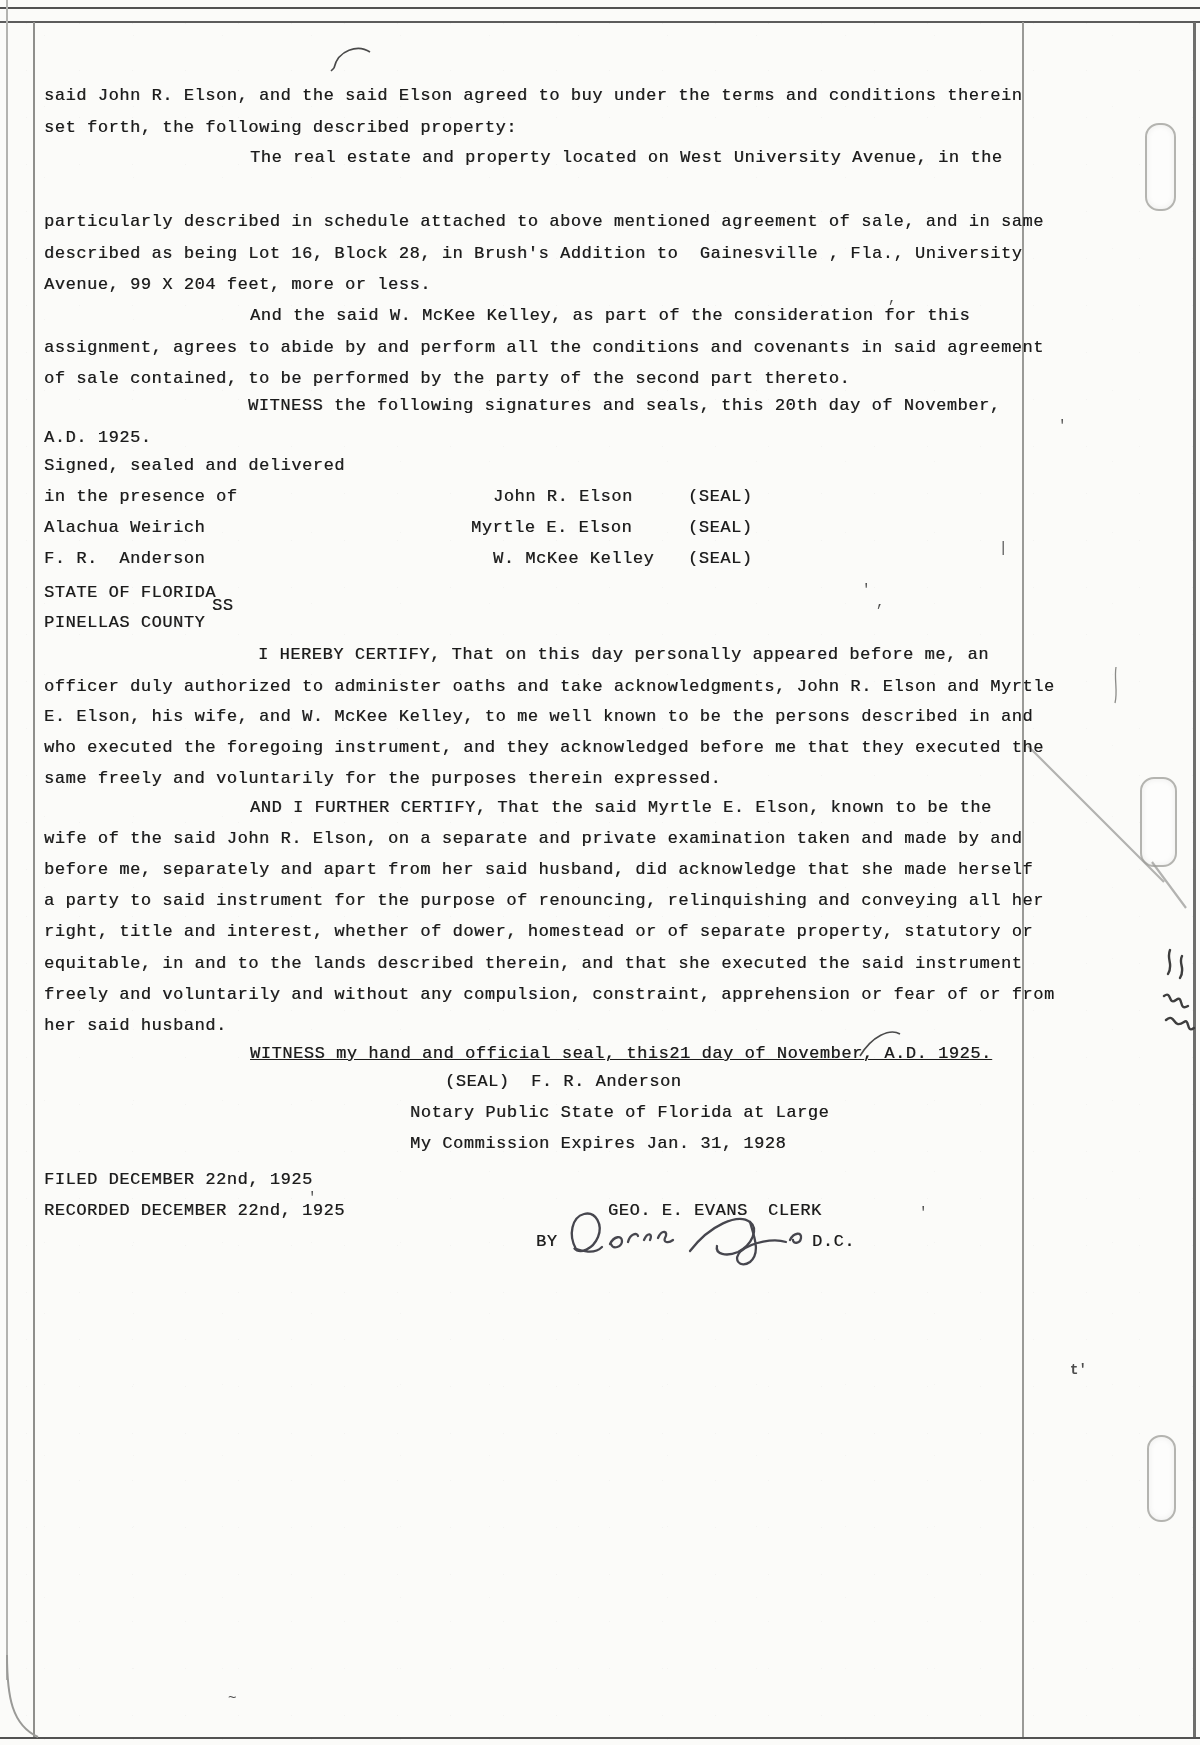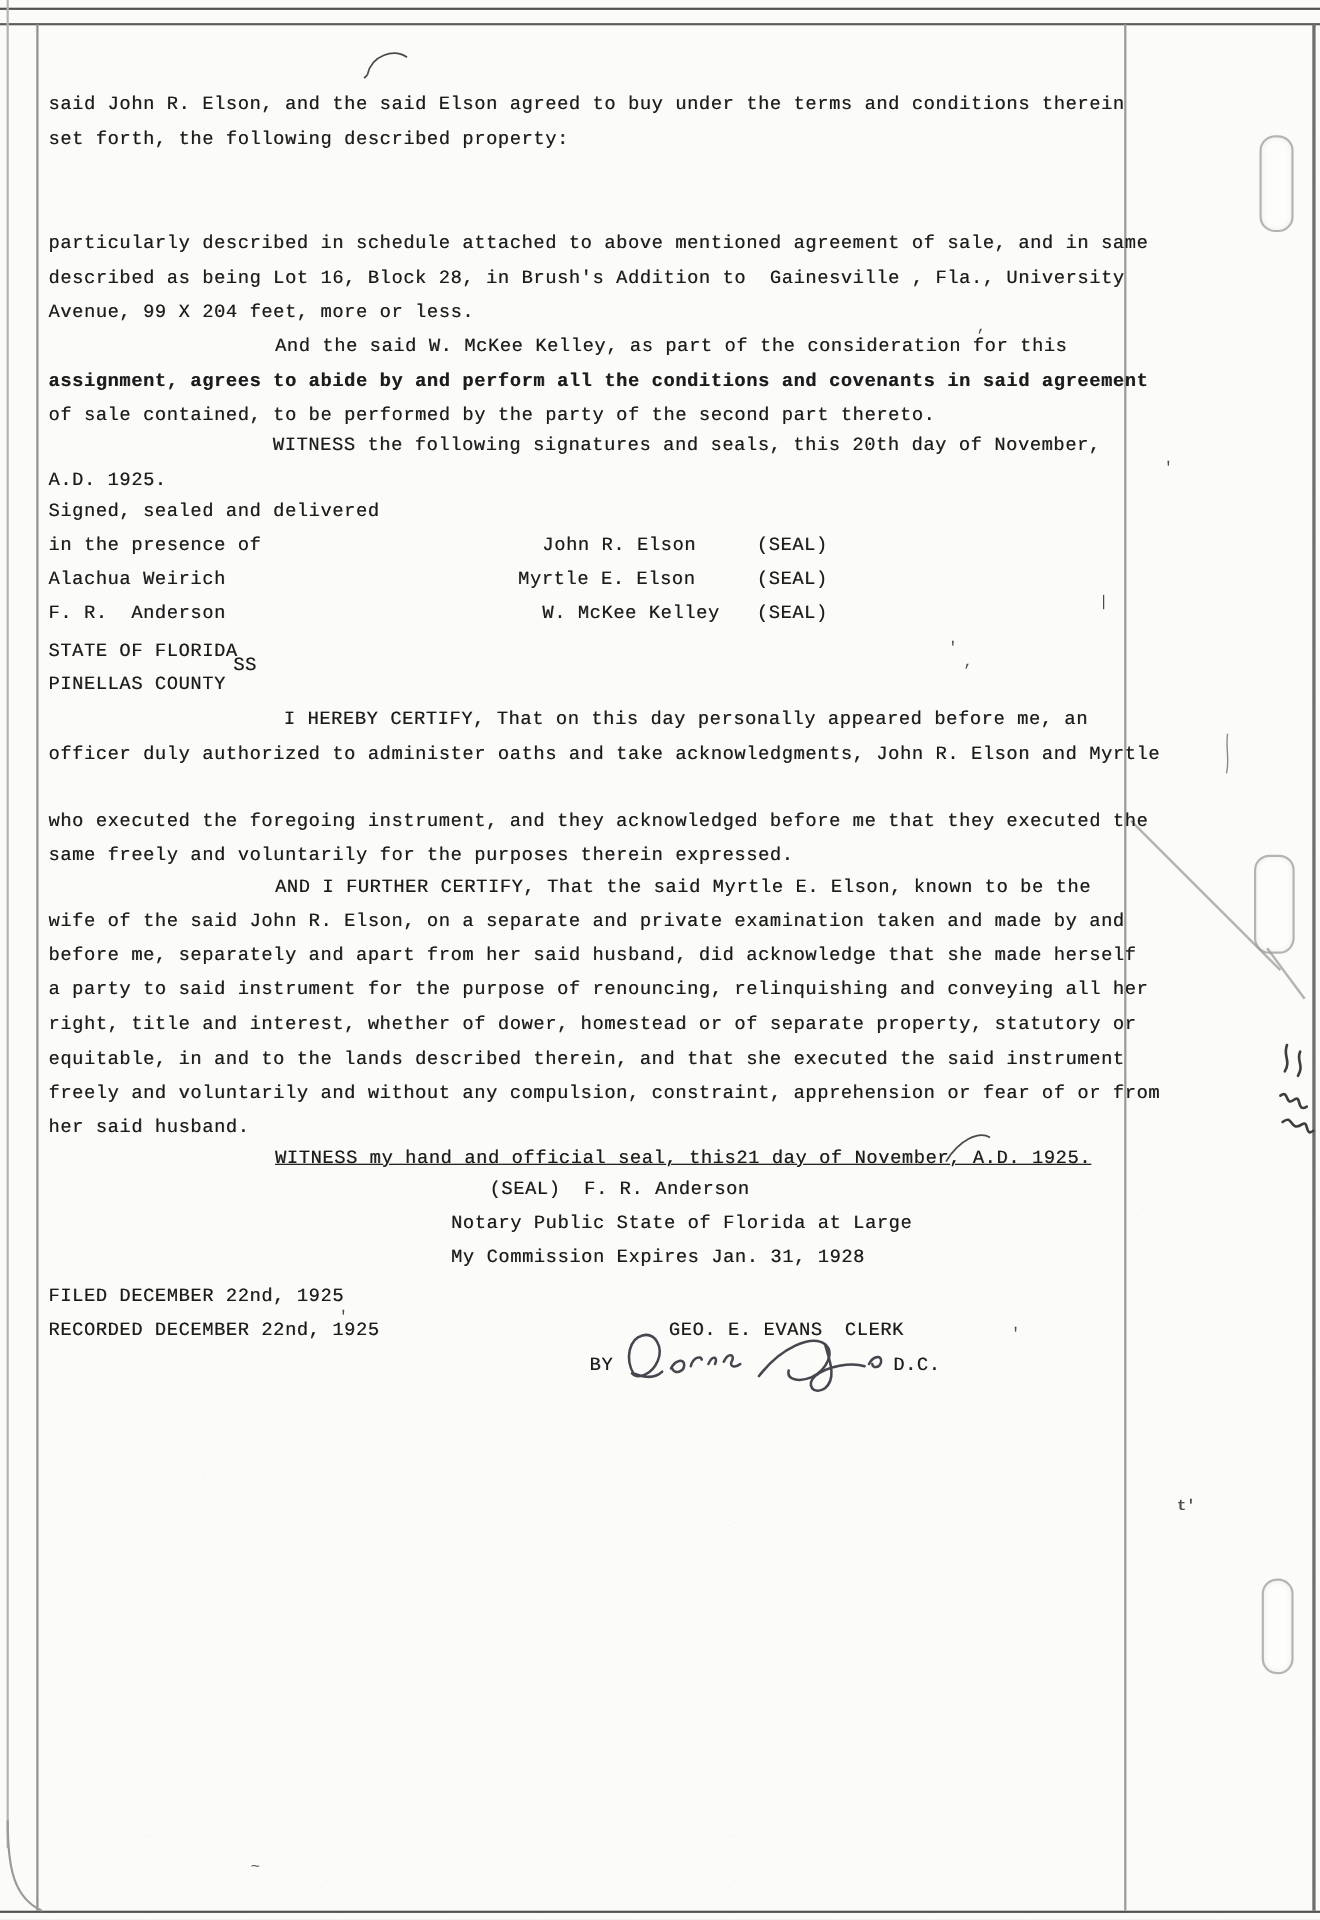--- a/index.html
+++ b/index.html
@@ -66,25 +66,26 @@
   <span class="mark" style="left:862px;top:582px;">'</span>
   <span class="mark" style="left:876px;top:594px;">,</span>
   <span class="mark" style="left:999px;top:540px;">|</span>
   <span class="mark" style="left:919px;top:1205px;">'</span>
   <span class="mark" style="left:308px;top:1190px;">'</span>
   <span class="mark" style="left:228px;top:1690px;">~</span>
   <span class="mark" style="left:1070px;top:1362px;font-weight:bold;">t'</span>
 
   <div class="tl" style="left:44px;top:86px;">said John R. Elson, and the said Elson agreed to buy under the terms and conditions therein</div>
   <div class="tl" style="left:44px;top:118px;">set forth, the following described property:</div>
+  <div class="tl" style="left:250px;top:148px;">The real estate and property located on West University Avenue, in the</div>
   <div class="tl" style="left:44px;top:212px;">particularly described in schedule attached to above mentioned agreement of sale, and in same</div>
   <div class="tl" style="left:44px;top:244px;">described as being Lot 16, Block 28, in Brush's Addition to  Gainesville , Fla., University</div>
   <div class="tl" style="left:44px;top:275px;">Avenue, 99 X 204 feet, more or less.</div>
   <div class="tl" style="left:250px;top:306px;">And the said W. McKee Kelley, as part of the consideration for this</div>
-  <div class="tl" style="left:44px;top:338px;font-weight:bold;">assignment, agrees to abide by and perform all the conditions and covenants in said agreement</div>
+  <div class="tl" style="left:44px;top:338px;">assignment, agrees to abide by and perform all the conditions and covenants in said agreement</div>
   <div class="tl" style="left:44px;top:369px;">of sale contained, to be performed by the party of the second part thereto.</div>
   <div class="tl" style="left:248px;top:396px;">WITNESS the following signatures and seals, this 20th day of November,</div>
   <div class="tl" style="left:44px;top:428px;">A.D. 1925.</div>
 
   <div class="tl" style="left:44px;top:456px;">Signed, sealed and delivered</div>
   <div class="tl" style="left:44px;top:487px;">in the presence of</div>
   <div class="tl" style="left:44px;top:518px;">Alachua Weirich</div>
   <div class="tl" style="left:44px;top:549px;">F. R.  Anderson</div>
 
   <div class="tl" style="left:493px;top:487px;">John R. Elson</div>
@@ -93,20 +94,21 @@
   <div class="tl" style="left:688px;top:518px;">(SEAL)</div>
   <div class="tl" style="left:493px;top:549px;">W. McKee Kelley</div>
   <div class="tl" style="left:688px;top:549px;">(SEAL)</div>
 
   <div class="tl" style="left:44px;top:583px;text-align:center;">STATE OF FLORIDA</div>
   <div class="tl" style="left:212px;top:596px;">SS</div>
   <div class="tl" style="left:44px;top:613px;">PINELLAS COUNTY</div>
 
   <div class="tl" style="left:258px;top:645px;">I HEREBY CERTIFY, That on this day personally appeared before me, an</div>
   <div class="tl" style="left:44px;top:677px;">officer duly authorized to administer oaths and take acknowledgments, John R. Elson and Myrtle</div>
+  <div class="tl" style="left:44px;top:707px;">E. Elson, his wife, and W. McKee Kelley, to me well known to be the persons described in and</div>
   <div class="tl" style="left:44px;top:738px;">who executed the foregoing instrument, and they acknowledged before me that they executed the</div>
   <div class="tl" style="left:44px;top:769px;">same freely and voluntarily for the purposes therein expressed.</div>
   <div class="tl" style="left:250px;top:798px;">AND I FURTHER CERTIFY, That the said Myrtle E. Elson, known to be the</div>
   <div class="tl" style="left:44px;top:829px;">wife of the said John R. Elson, on a separate and private examination taken and made by and</div>
   <div class="tl" style="left:44px;top:860px;">before me, separately and apart from her said husband, did acknowledge that she made herself</div>
   <div class="tl" style="left:44px;top:891px;">a party to said instrument for the purpose of renouncing, relinquishing and conveying all her</div>
   <div class="tl" style="left:44px;top:922px;">right, title and interest, whether of dower, homestead or of separate property, statutory or</div>
   <div class="tl" style="left:44px;top:954px;">equitable, in and to the lands described therein, and that she executed the said instrument</div>
   <div class="tl" style="left:44px;top:985px;">freely and voluntarily and without any compulsion, constraint, apprehension or fear of or from</div>
   <div class="tl" style="left:44px;top:1016px;">her said husband.</div>

